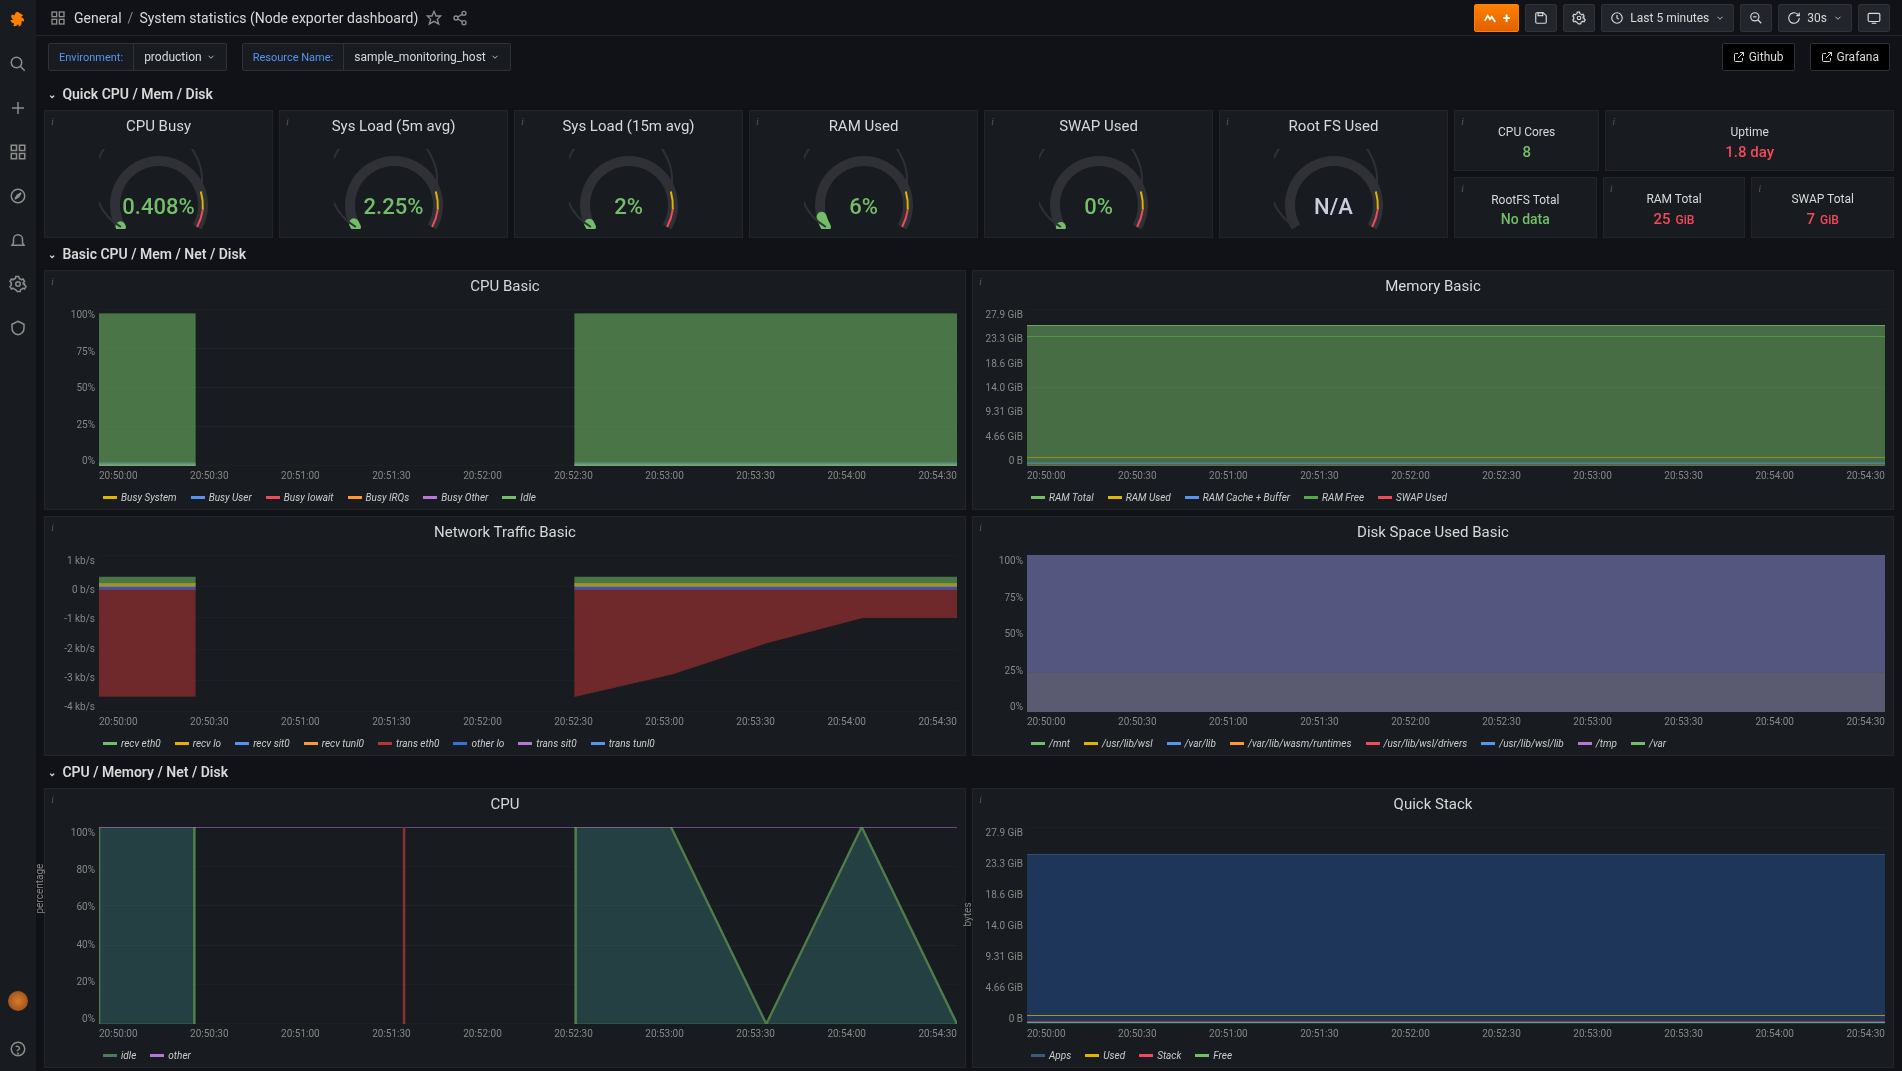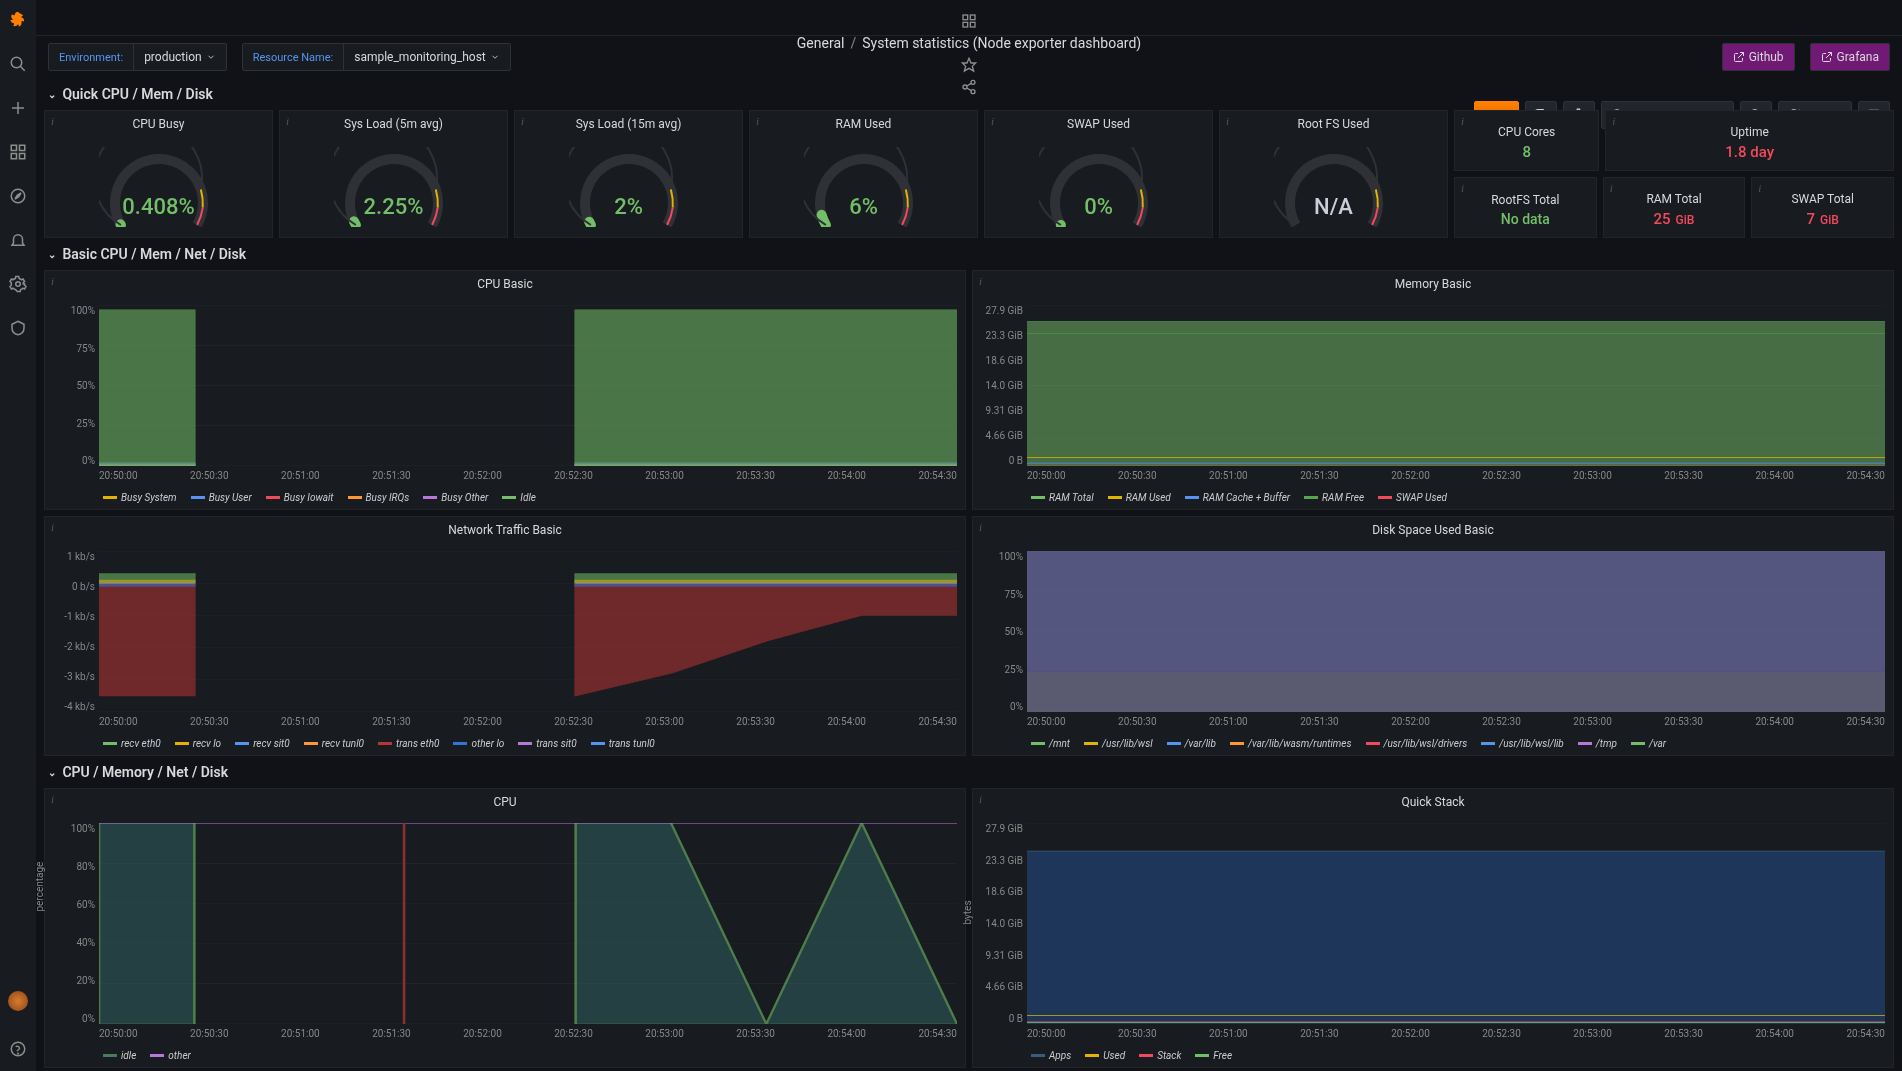--- a/index.html
+++ b/index.html
@@ -28,24 +28,23 @@
   color: #8e8e8e;
   cursor: pointer;
 }
 .sidebar-icon.logo { color: #ff8000; }
 .sidebar-spacer { flex: 1; }
 .main { flex: 1; display: flex; flex-direction: column; overflow: hidden;}
 .topbar {
   height: 36px;
   display: flex;
   align-items: center;
-  padding: 13px 12px;
+  padding: 0 12px;
   gap: 6px;
   border-bottom: 1px solid #222426;
-  flex-direction: column;
 }
 .breadcrumb { display: flex; align-items: center; gap: 6px; font-size: 14px; color: #d8d9da; }
 .breadcrumb .sep { color: #888; }
 .topbar-icon { width: 20px; height:20px; display:flex;align-items:center;justify-content:center;color:#8e8e8e;cursor:pointer;}
 .topbar-right { margin-left:auto; display:flex; gap:6px; align-items:center;}
 .tb-btn {
   background: #22252b;
   border: 1px solid #2f3136;
   border-radius: 2px;
   height: 28px;
@@ -75,38 +74,38 @@
 }
 .var-label { color: #5794f2; font-size: 11px; padding: 0 10px; }
 .var-value { color: #d8d9da; padding: 0 10px; display:flex;align-items:center;gap:4px; border-left:1px solid #2f3136; height:100%;}
 .link-btn {
   border: 1px solid #2f3136;
   border-radius: 2px;
   height: 28px;
   padding: 0 10px;
   display: flex; align-items:center; gap:4px;
   color:#d8d9da; cursor:pointer;
-  background:#701a75;
+  background:#000000;
 }
 .dash-body { flex:1; overflow-y:auto; padding: 0 8px 8px 8px;}
 .row-header {
   display:flex;align-items:center;gap:6px;
   font-size:14px;font-weight:600;color:#d8d9da;
   padding:8px 4px;cursor:pointer;
 }
 .row-chevron { font-size:10px;}
 .panel-row { display:flex; gap:6px; }
 .panel {
   background: #181b1f;
   border: 1px solid #222426;
   position: relative;
   display:flex;flex-direction:column;
 }
 .panel-info { position:absolute;top:4px;left:6px;color:#555;font-family:serif;font-style:italic;font-size:11px;cursor:pointer;}
-.panel-title { text-align:center;font-size:12px;color:#d8d9da;padding:6px 0;}
+.panel-title { text-align:center;font-size:15px;color:#d8d9da;padding:6px 0;}
 .gauge-wrap { flex:1;display:flex;align-items:center;justify-content:center;position:relative;}
 .gauge-value { position:absolute;font-size:22px;font-weight:500;color:#73bf69; bottom:18px;}
 .gauge-value.na { color:#ccccdc;}
 .stat-panel { display:flex;flex-direction:column;align-items:center;justify-content:center;}
 .stat-value { font-size:15px;font-weight:500;}
 .stat-value.green{color:#73bf69;}
 .stat-value.red{color:#f2495c;}
 .stat-value.nodata{color:#73bf69;font-size:14px;}
 .stat-unit{font-size:12px;margin-left:2px;}
 .chart-panel { }

